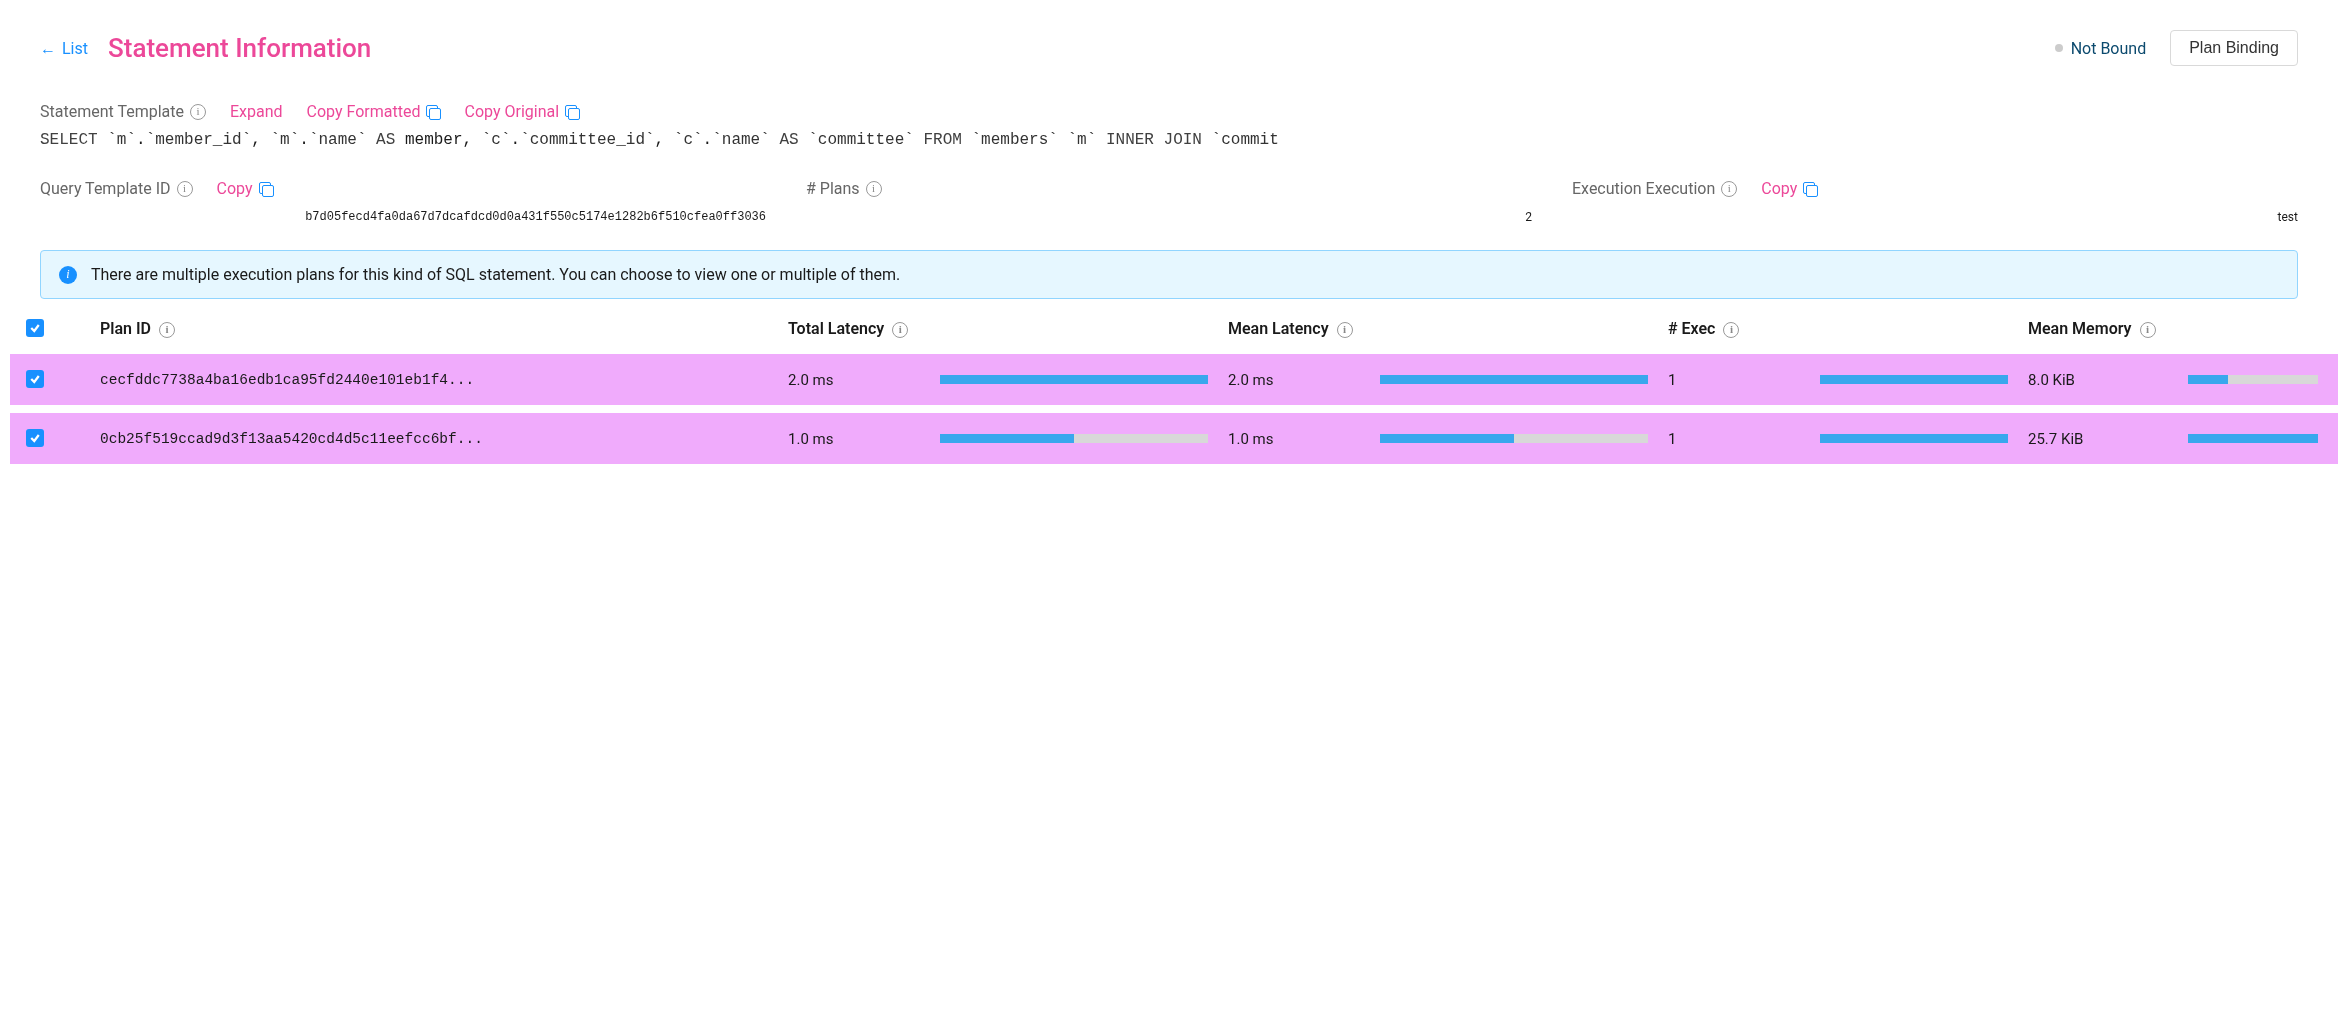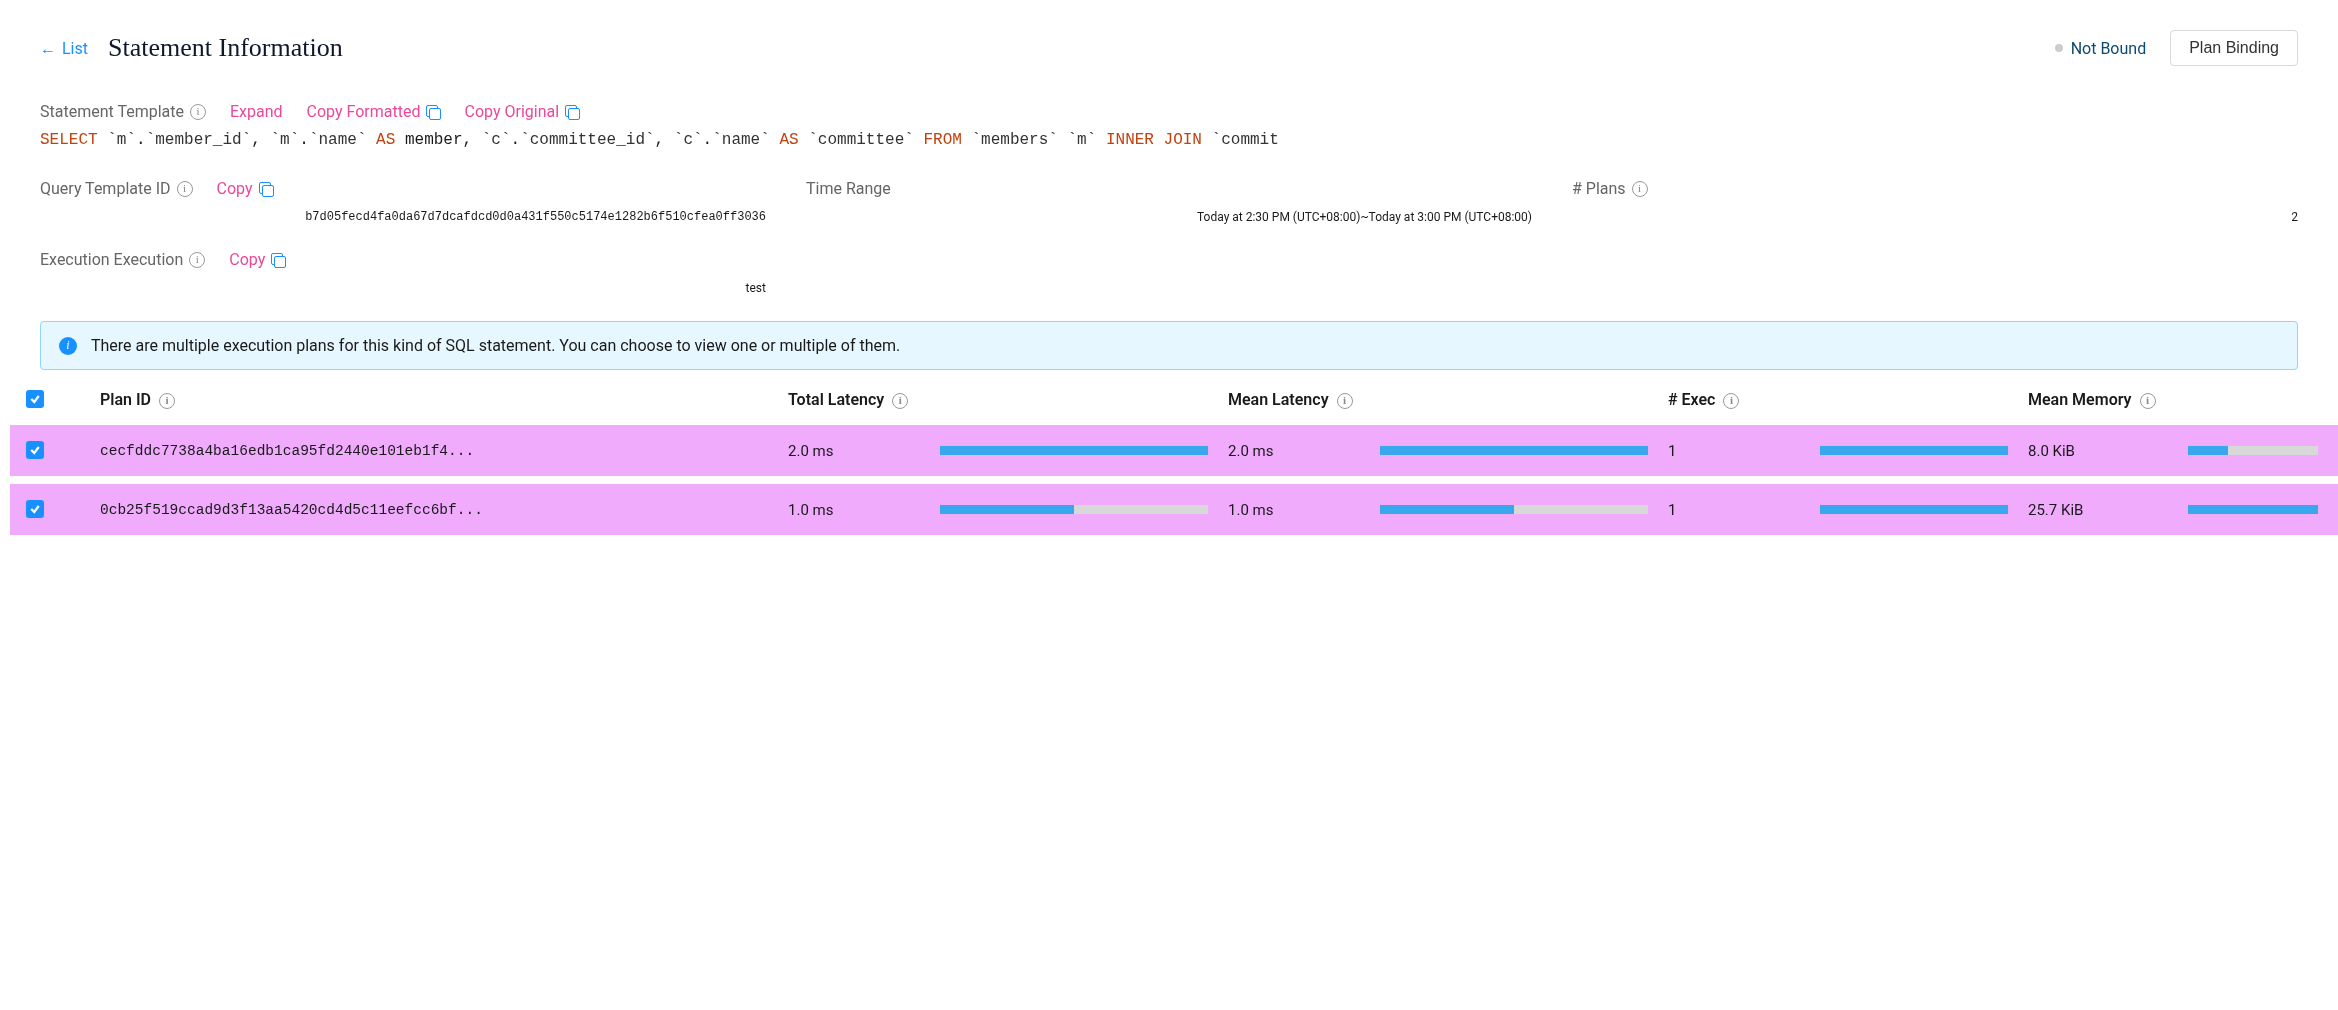--- a/index.html
+++ b/index.html
@@ -25,22 +25,21 @@
     gap: 6px;
     font-size: 16px;
     cursor: pointer;
   }
   .back-link .arrow {
     font-size: 16px;
   }
   .page-title {
     font-size: 26px;
     font-weight: 500;
-    color: #0f172a;
-    font-family: Liberation Serif, serif;
+    color: #ec4899;
   }
   .header-right {
     margin-left: auto;
     display: flex;
     align-items: center;
     gap: 24px;
   }
   .status {
     display: inline-flex;
     align-items: center;
@@ -117,21 +116,21 @@
   .copy-icon::before { top: 0; left: 0; }
   .copy-icon::after  { top: 3px; left: 3px; background: #fff; }
   .sql {
     font-family: "SFMono-Regular", Consolas, "Liberation Mono", Menlo, monospace;
     font-size: 16px;
     white-space: nowrap;
     overflow: hidden;
     text-overflow: ellipsis;
     margin-bottom: 30px;
   }
-  .kw { color: #c2410c; }
+  .kw { color: #404040; }
   .bt { color: #333; }
   .grid2 {
     display: grid;
     grid-template-columns: 1fr 1fr 1fr;
     column-gap: 40px;
     row-gap: 26px;
     margin-bottom: 26px;
   }
   .field .field-label-row {
     display: flex;
@@ -285,26 +284,20 @@
           <span class="info-icon">i</span>
         </span>
         <a class="link">
           <span>Copy</span>
           <span class="copy-icon"></span>
         </a>
       </div>
       <div class="field-value mono">b7d05fecd4fa0da67d7dcafdcd0d0a431f550c5174e1282b6f510cfea0ff3036</div>
     </div>
 
-    <div class="field">
-      <div class="field-label-row">
-        <span class="label">Time Range</span>
-      </div>
-      <div class="field-value">Today at 2:30 PM (UTC+08:00)~Today at 3:00 PM (UTC+08:00)</div>
-    </div>
 
     <div class="field">
       <div class="field-label-row">
         <span class="label">
           <span># Plans</span>
           <span class="info-icon">i</span>
         </span>
       </div>
       <div class="field-value">2</div>
     </div>

